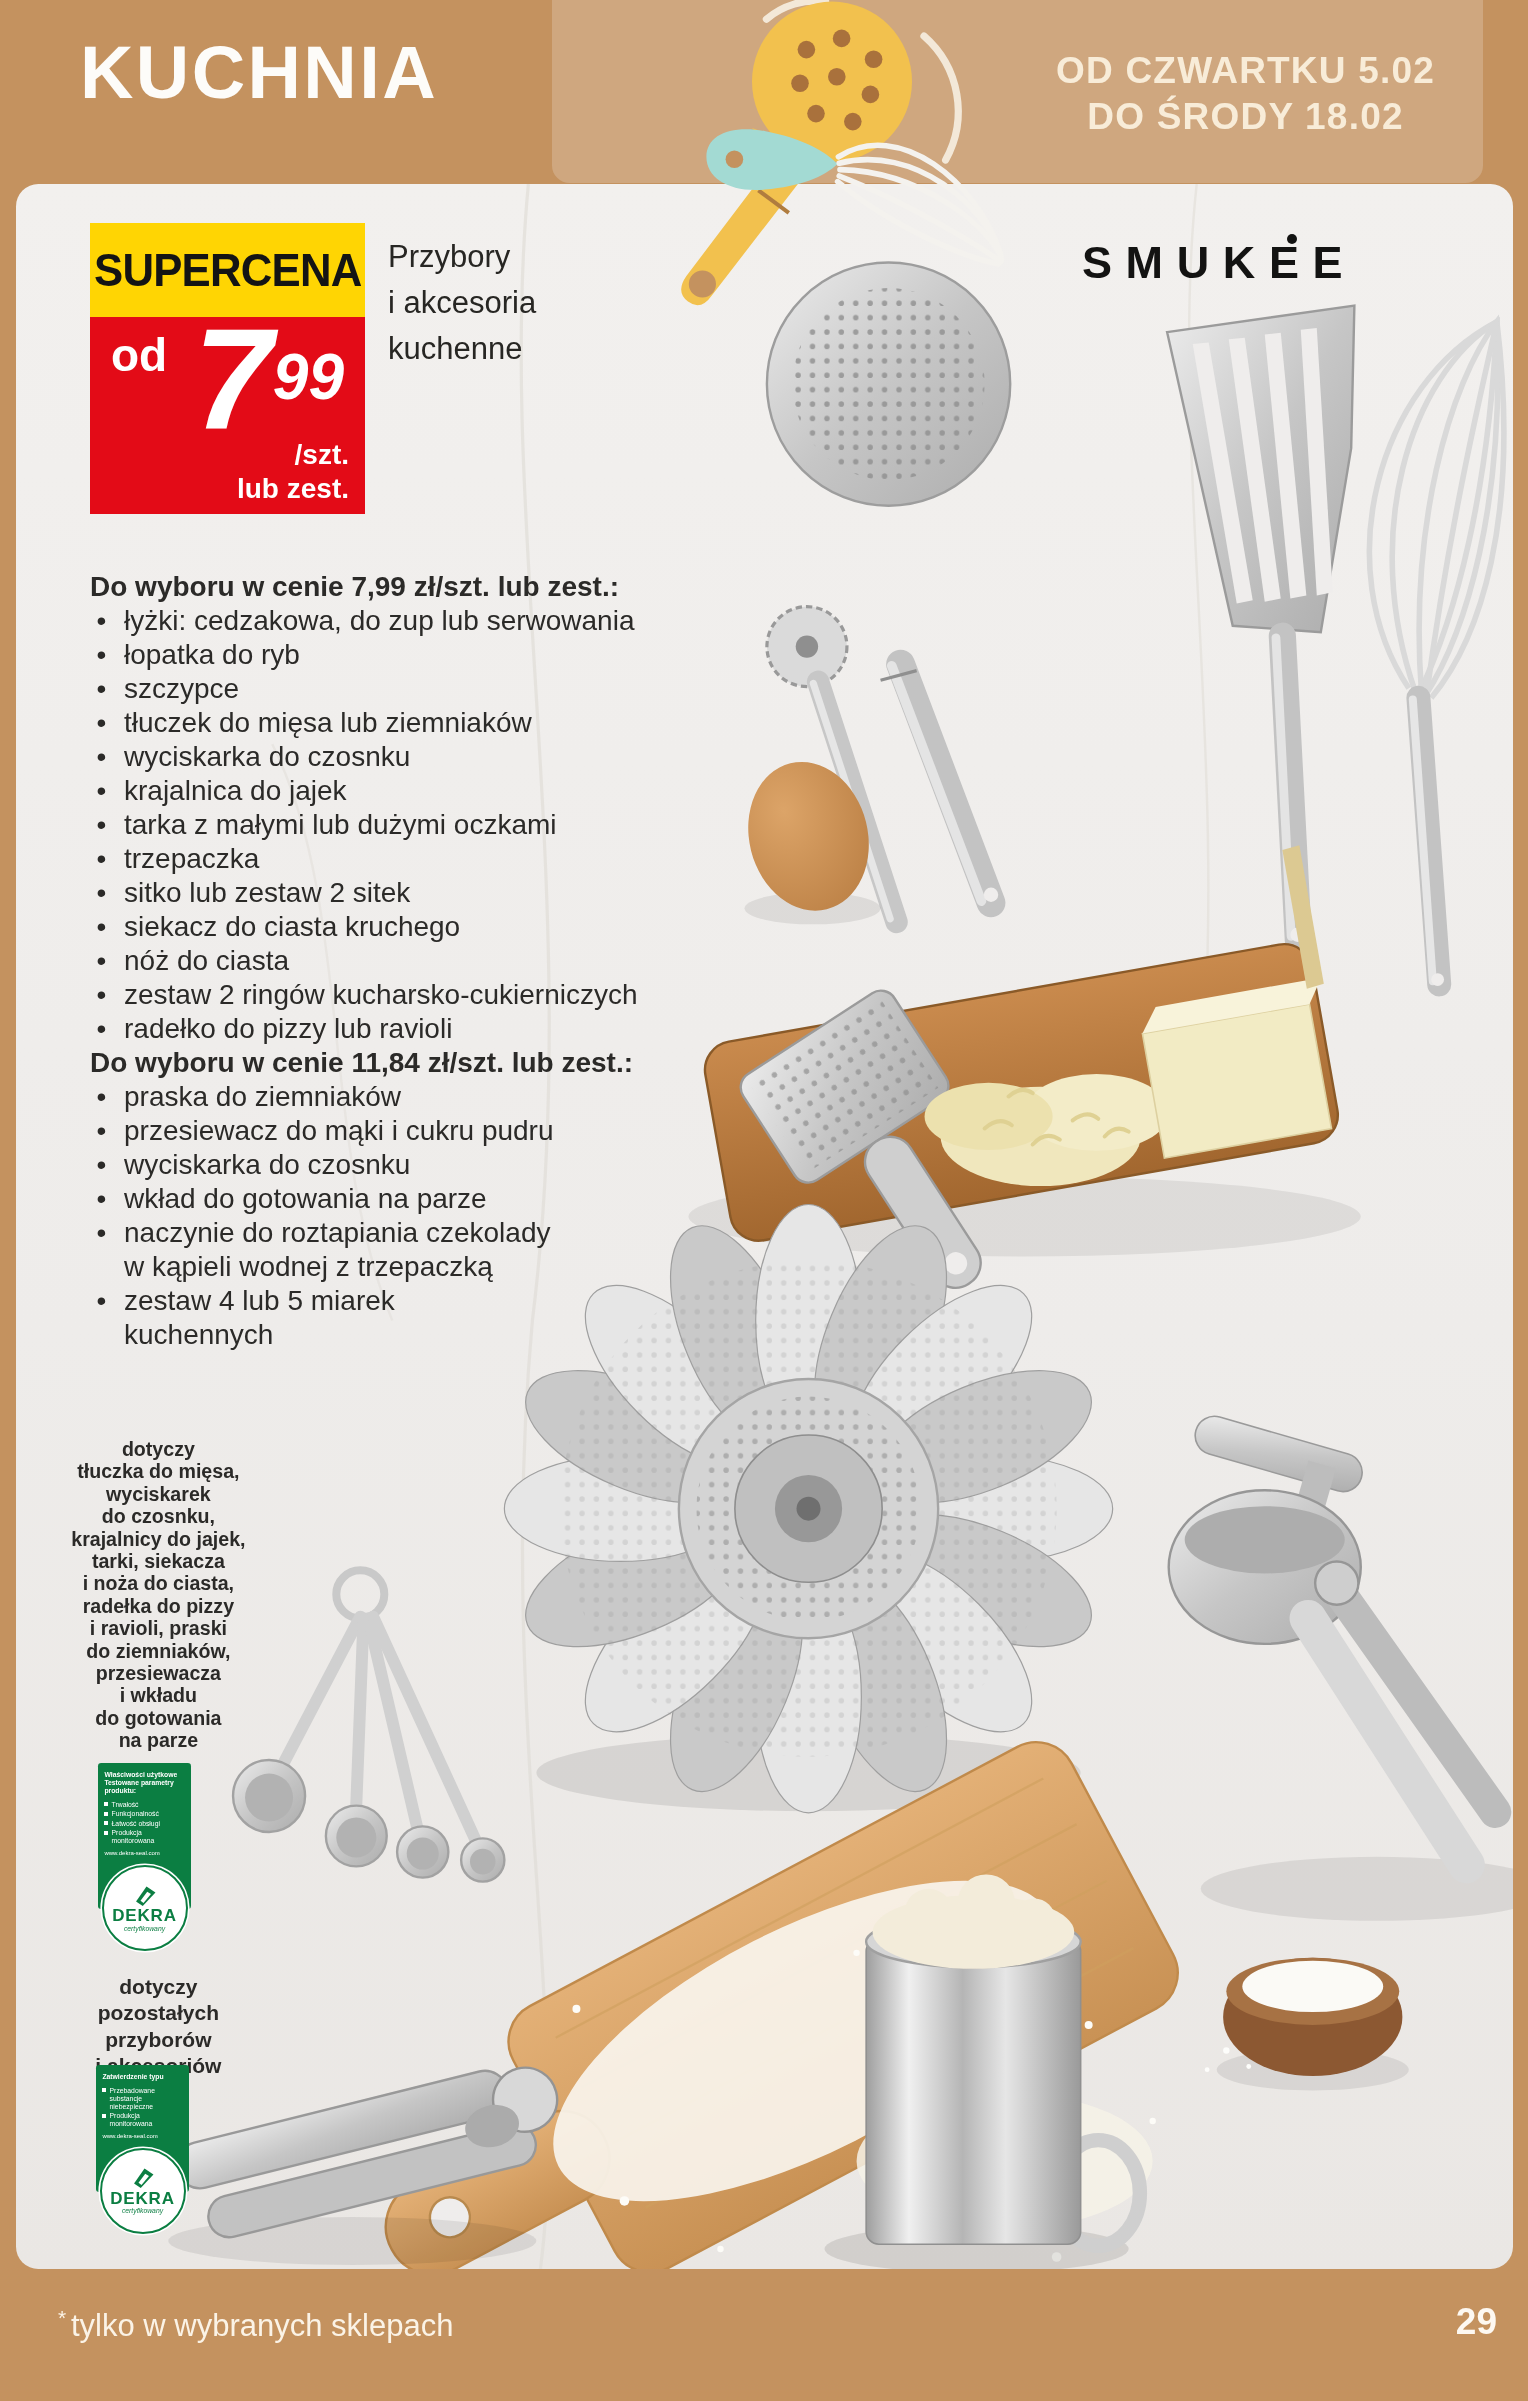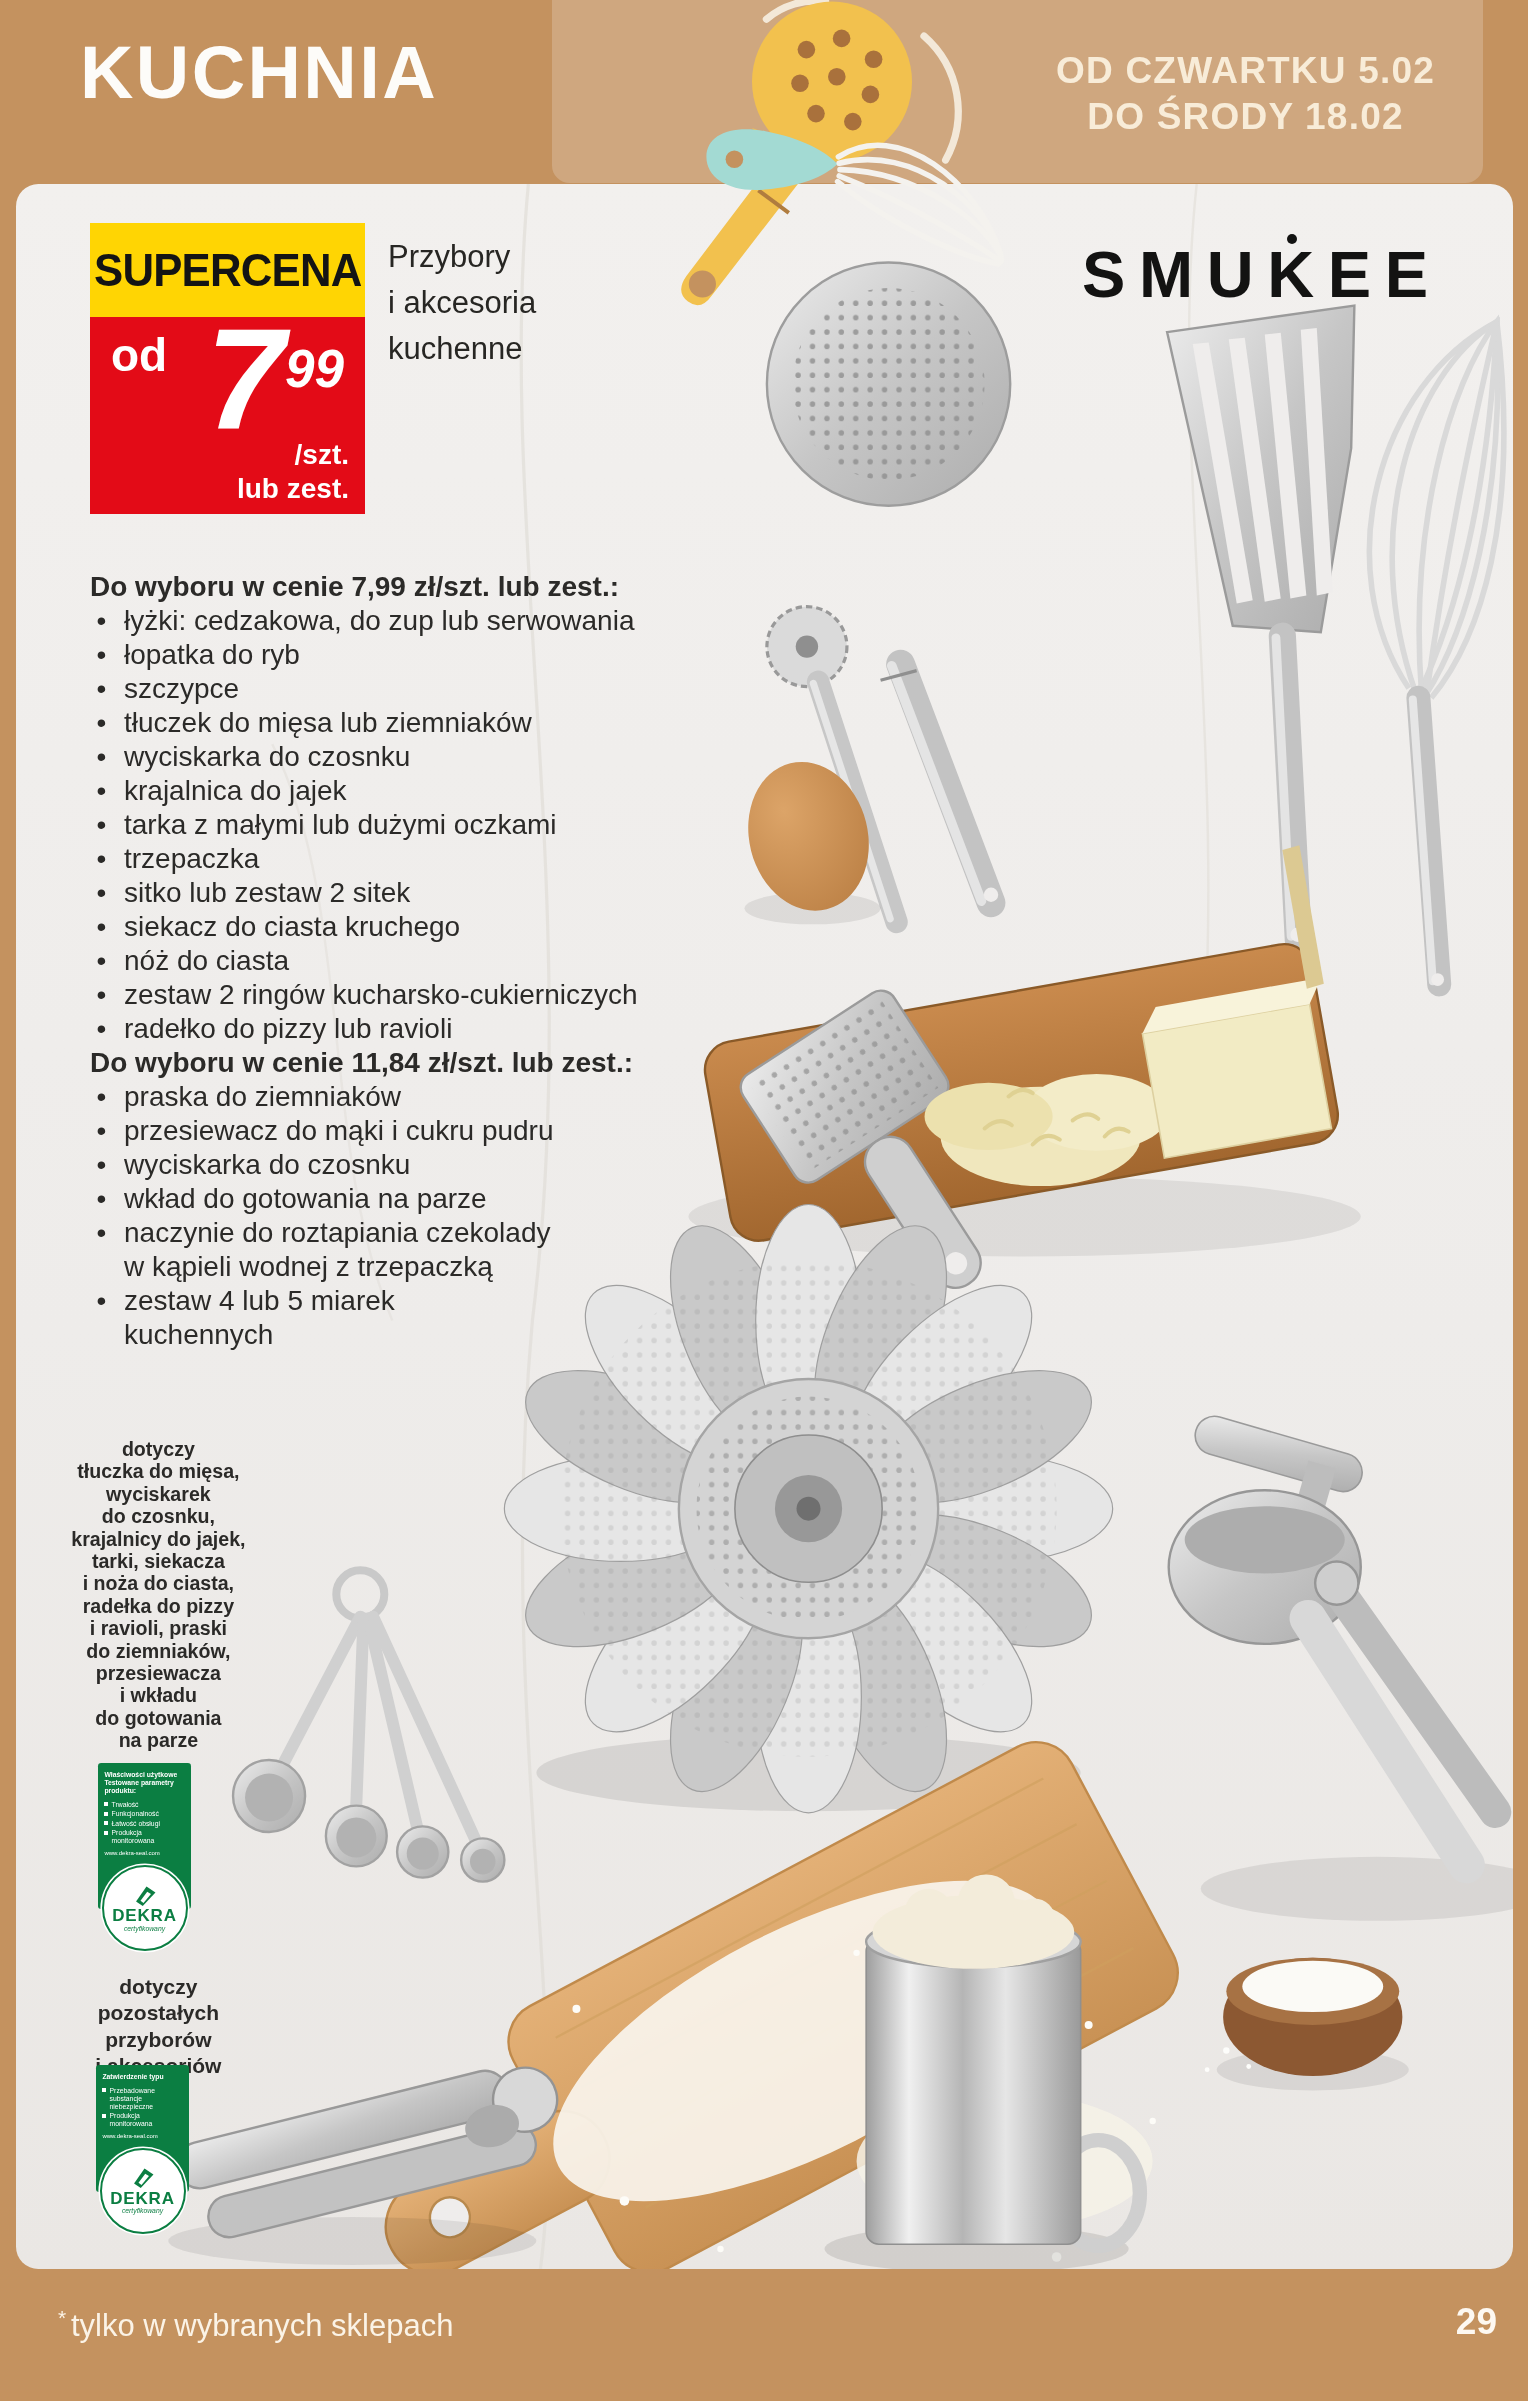--- a/index.html
+++ b/index.html
@@ -18,25 +18,25 @@
         background:linear-gradient(180deg,#f2f0ee 0%,#eeecea 55%,#eae7e4 100%);overflow:hidden;}
   .photo{position:absolute;left:0;top:0;}
   
   .badge{position:absolute;left:74px;top:39px;width:275px;height:291px;z-index:4;}
   .badge .yellow{height:94px;background:#ffd503;display:flex;align-items:center;justify-content:center;}
   .badge .yellow span{font-size:46px;font-weight:800;color:#141414;transform:scaleX(.95);letter-spacing:-0.8px;}
   .badge .red{position:relative;height:197px;background:#e30b17;color:#fff;}
   .badge .od{position:absolute;left:21px;top:11.2px;font-size:46px;font-weight:800;}
   .badge .price{position:absolute;right:21px;top:1.6px;display:flex;font-style:italic;font-weight:800;}
   .badge .int{font-size:142px;line-height:120px;}
-  .badge .dec{font-size:53px;line-height:74px;margin-top:13px;}
+  .badge .dec{font-size:64px;line-height:74px;margin-top:21px;}
   .badge .units{position:absolute;right:16px;bottom:8px;text-align:right;font-size:28px;font-weight:700;line-height:34px;}
   
   .title{position:absolute;left:372px;top:50px;font-size:31px;font-weight:400;color:#272623;line-height:46px;z-index:4;}
-  .brand{position:absolute;left:1066px;top:53px;font-size:65px;font-weight:700;color:#131312;
+  .brand{position:absolute;left:1066px;top:53px;font-size:45px;font-weight:700;color:#131312;
          letter-spacing:13.6px;z-index:4;}
   .brand .kdot{position:absolute;left:205px;top:-3.2px;width:10.4px;height:10.4px;border-radius:50%;background:#131312;}
   
   .lists{position:absolute;left:74px;top:386px;width:640px;font-size:28px;line-height:34px;color:#2b2a28;z-index:4;}
   .lists h3{margin:0;font-size:28px;font-weight:800;line-height:34px;}
   .lists ul{margin:0;padding:0;list-style:none;}
   .lists li{position:relative;padding-left:34px;white-space:pre-line;}
   .lists li:before{content:"•";position:absolute;left:6.4px;top:0;}
   
   .note{position:absolute;left:22.4px;width:240px;text-align:center;font-weight:700;color:#2b2a28;

